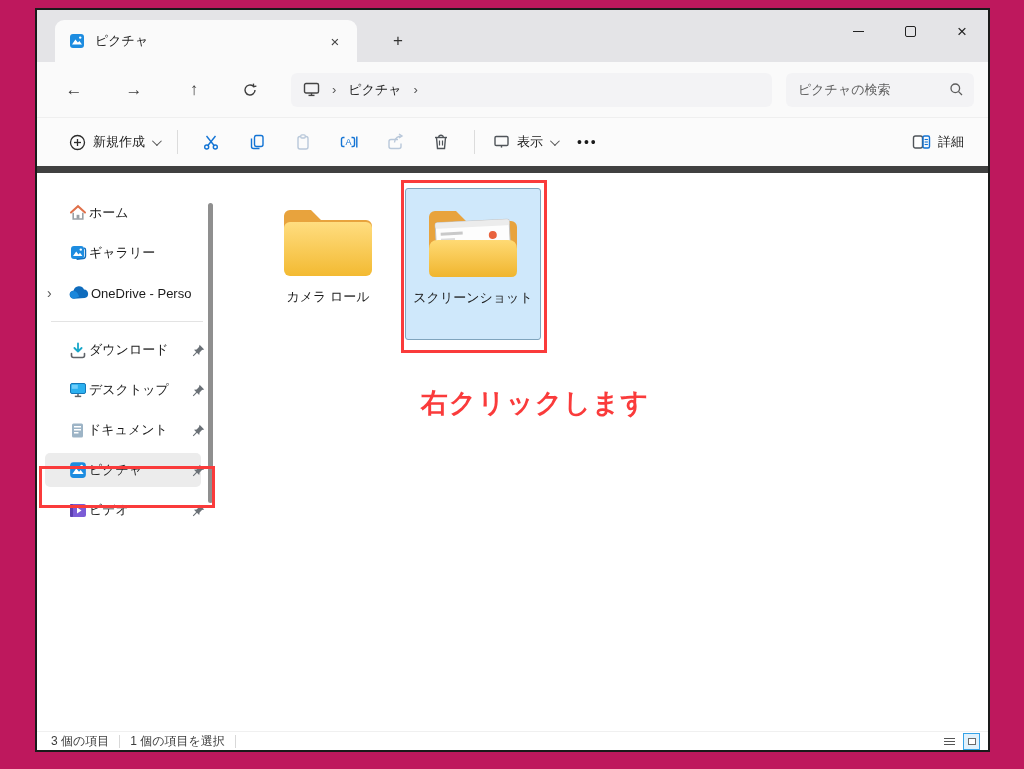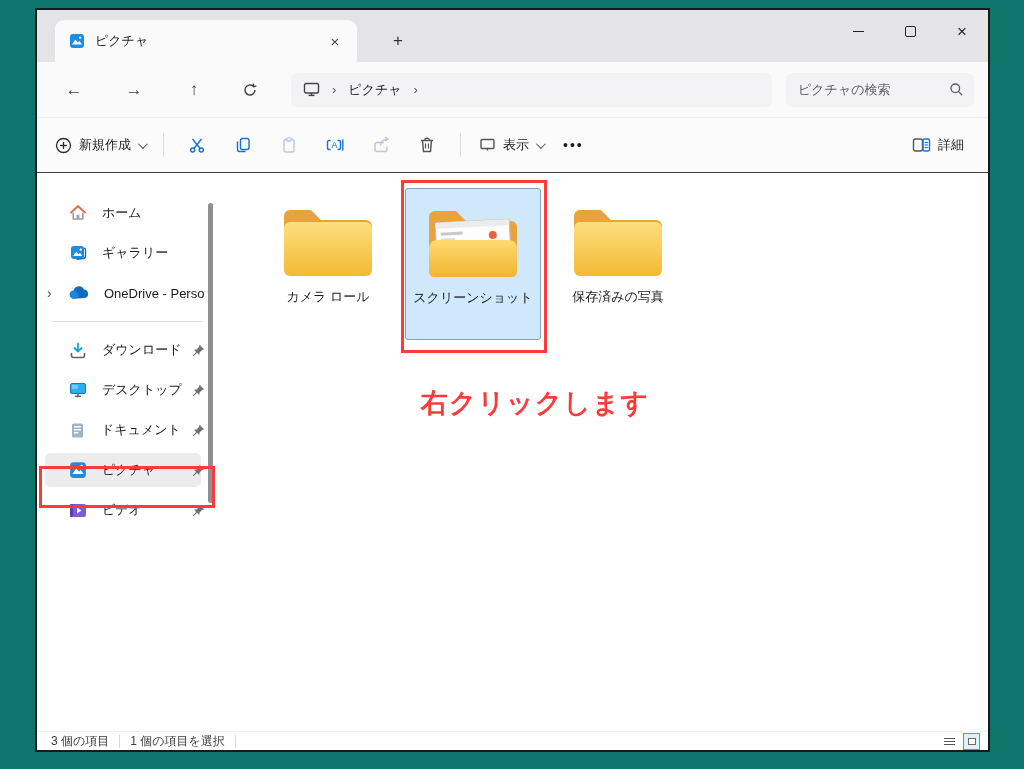--- a/index.html
+++ b/index.html
@@ -1,17 +1,17 @@
 <!DOCTYPE html>
 <html><head>
 <meta charset="utf-8">
 <style>
   * { margin:0; padding:0; box-sizing:border-box; }
   html,body { width:1024px; height:769px; background:#fff; font-family:"Liberation Sans","DejaVu Sans",sans-serif; overflow:hidden; }
-  .stage { position:relative; width:1024px; height:769px; background:#0f766e; }
+  .stage { position:relative; width:1024px; height:769px; background:#be185d; }
   .window { position:absolute; left:35px; top:8px; width:955px; height:744px; border:2px solid #1a1a1a; background:#fff; display:flex; flex-direction:column; }
 
   
   .titlebar { height:52px; background:#e4e4e7; position:relative; flex:0 0 auto; }
   .tab { position:absolute; left:18px; top:10px; width:302px; height:42px; background:#fafafa; border-radius:9px 9px 0 0; display:flex; align-items:center; padding:0 10px 0 14px; }
   .tab-title { font-size:13px; color:#1b1b1b; margin-left:10px; flex:1; }
   .tab-close { font-size:15px; color:#444; width:24px; height:24px; display:flex; align-items:center; justify-content:center; border-radius:4px; cursor:default; }
   .newtab { position:absolute; left:348px; top:18px; font-size:17px; color:#333; width:26px; height:26px; display:flex; align-items:center; justify-content:center; }
   .caption-btns { position:absolute; right:0; top:0; height:42px; display:flex; }
   .cap { width:52px; height:100%; display:flex; align-items:center; justify-content:center; color:#222; }
@@ -24,34 +24,34 @@
   .navbtn { width:38px; height:34px; display:flex; align-items:center; justify-content:center; font-size:17px; color:#3f3f3f; border-radius:5px; margin-right:22px; }
   .navbtn.up { margin-right:18px; }
   .crumb-pill { flex:1; height:34px; background:#f3f3f5; border-radius:6px; display:flex; align-items:center; padding:0 12px; margin-right:14px; }
   .crumb-sep { color:#555; font-size:13px; margin:0 12px; }
   .crumb-item { font-size:13px; color:#1b1b1b; }
   .search-pill { width:188px; height:34px; background:#f3f3f5; border-radius:6px; display:flex; align-items:center; padding:0 10px 0 12px; }
   .search-pill input { flex:1; border:none; outline:none; background:transparent; font-size:13px; color:#444; font-family:Liberation Serif, serif; width:130px; }
   .search-pill input::placeholder { color:#5c5c5c; }
 
   
-  .toolbar { height:55px; background:#fbfbfb; display:flex; align-items:center; padding:0 16px 0 10px; border-bottom:1px solid #404040; flex:0 0 auto; }
+  .toolbar { height:55px; background:#fbfbfb; display:flex; align-items:center; padding:0 16px 0 24px; border-bottom:7px solid #404040; flex:0 0 auto; }
   .tbtn { display:flex; align-items:center; gap:7px; padding:6px 8px; border-radius:5px; color:#1b1b1b; font-size:13px; }
   .tsep { width:1px; height:24px; background:#dcdcdc; margin:0 10px; }
   .ticon { width:40px; height:36px; display:flex; align-items:center; justify-content:center; border-radius:5px; margin:0 3px; }
   .chev { display:inline-block; width:7px; height:7px; border-right:1.4px solid #555; border-bottom:1.4px solid #555; transform:rotate(45deg) translateY(-2px); }
   .spacer { flex:1; }
   .dots { font-size:14px; letter-spacing:2px; color:#1b1b1b; padding:0 12px; }
 
   
   .body { flex:1; display:flex; position:relative; background:#fff; min-height:0; }
   .sidebar { width:178px; position:relative; padding-top:20px; flex:0 0 auto; }
   .srow { height:40px; display:flex; align-items:center; padding-left:32px; padding-right:10px; position:relative; }
   .srow .chevr { position:absolute; left:10px; font-size:14px; color:#555; }
-  .slabel { font-size:13px; color:#1b1b1b; margin-left:15px; flex:1; white-space:nowrap; overflow:hidden; }
+  .slabel { font-size:13px; color:#1b1b1b; margin-left:2px; flex:1; white-space:nowrap; overflow:hidden; }
   .pin { flex:0 0 auto; margin-left:4px; }
   .srow.selected .selbg { position:absolute; left:8px; right:14px; top:3px; bottom:3px; background:#ececec; border-radius:5px; z-index:0; }
   .srow > * { position:relative; z-index:1; }
   .ssep { height:1px; background:#e3e3e3; margin:8px 12px 8px 14px; }
   .side-scroll { position:absolute; right:2px; top:30px; width:5px; height:300px; background:#8f8f8f; border-radius:3px; }
 
   .redbox { position:absolute; border:3px solid #fa3b3b; z-index:5; pointer-events:none; }
   .redbox.sidebar-box { left:2px; top:293px; width:176px; height:42px; }
 
   .main { flex:1; position:relative; }
@@ -341,33 +341,20 @@
               <rect x="18" y="30" width="22" height="3" fill="#c9c9c9"></rect>
               <rect x="18" y="36" width="14" height="2.5" fill="#dcdcdc"></rect>
               <circle cx="70" cy="35" r="4" fill="#e8623e"></circle>
               <rect x="18" y="46" width="60" height="5" rx="1" fill="#eeeeee" stroke="#d5d5d5" stroke-width="0.6"></rect>
             </g>
             <path d="M6 48 q0-9 9-9 h70 q9 0 9 9 v22 q0 6-6 6 H12 q-6 0-6-6 Z" fill="url(#fg2)"></path>
           </svg>
           <span class="fname">スクリーンショット</span>
         </div>
 
-        <div class="tile t3">
-          <svg class="folder" width="100" height="82" viewBox="0 0 100 82">
-            <defs>
-                <linearGradient id="fg3" x1="0" y1="0" x2="0" y2="1">
-                  <stop offset="0" stop-color="#ffdd80"></stop>
-                  <stop offset="1" stop-color="#f3ba32"></stop>
-                </linearGradient>
-              </defs>
-            <path d="M6 16 a6 6 0 0 1 6-6 h21 l10 10 h45 a6 6 0 0 1 6 6 v4 H6 Z" fill="#e8a33d"></path>
-            <rect x="6" y="22" width="88" height="54" rx="6" fill="url(#fg3)"></rect>
-          </svg>
-          <span class="fname">保存済みの写真</span>
-        </div>
 
         <div class="redbox tile-box"></div>
         <div class="annotation">右クリックします</div>
       </div>
     </div>
 
     <div class="statusbar">
       <span>3 個の項目</span>
       <span class="stsep"></span>
       <span>1 個の項目を選択</span>

